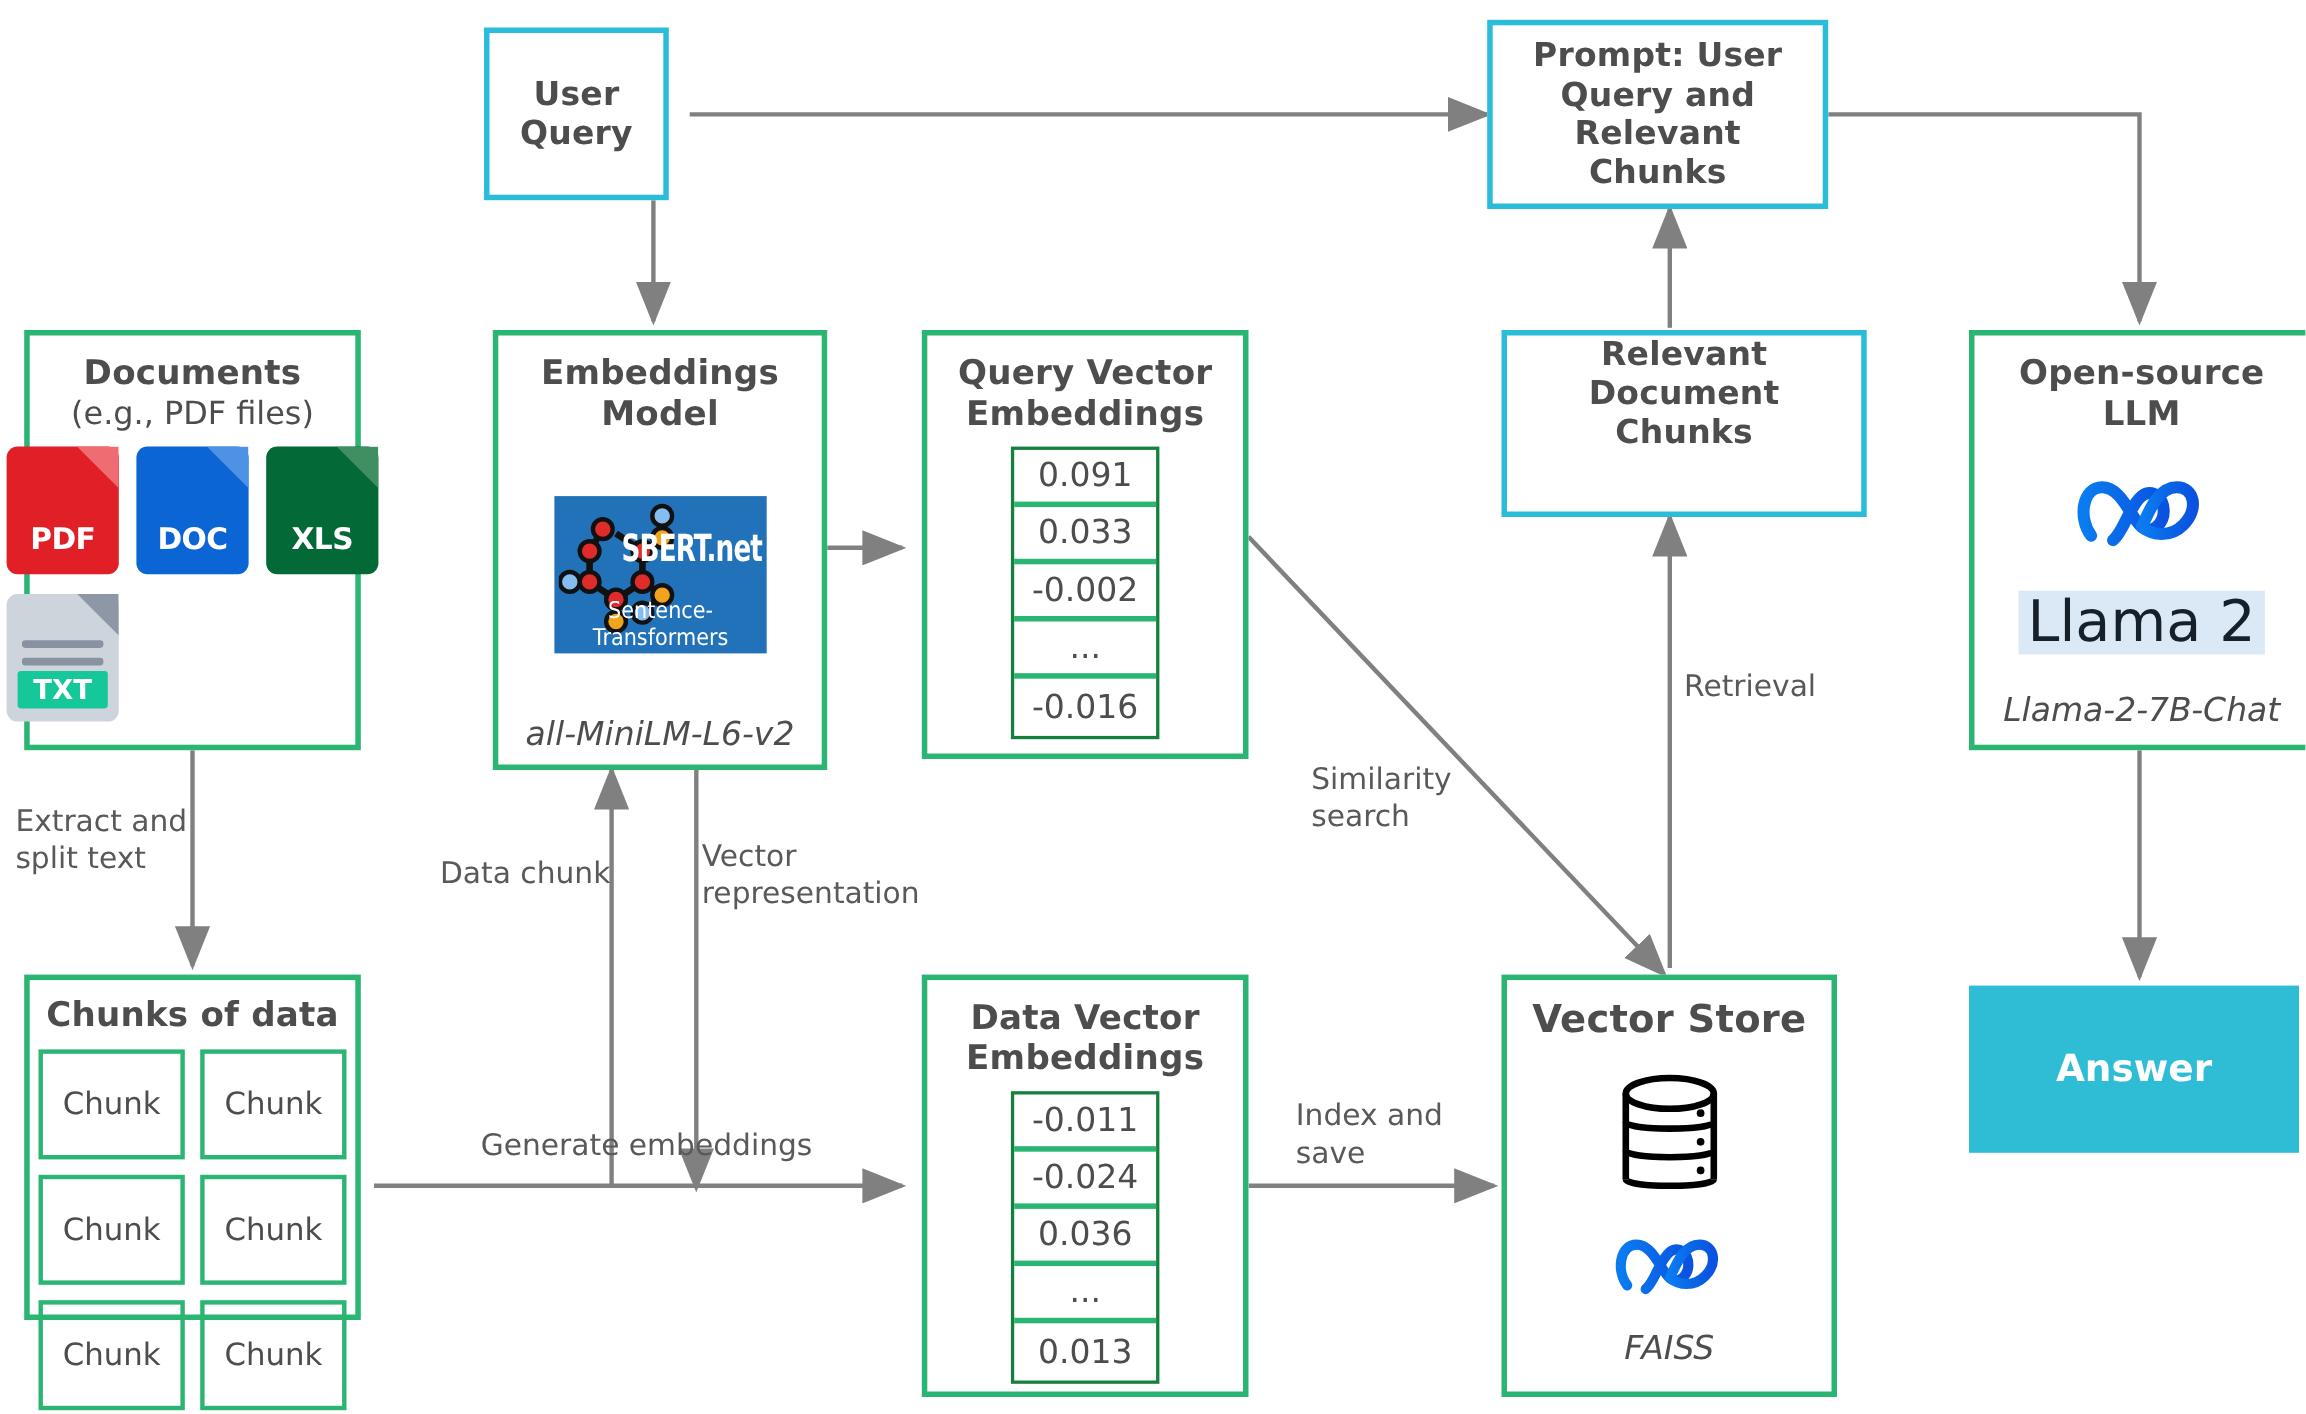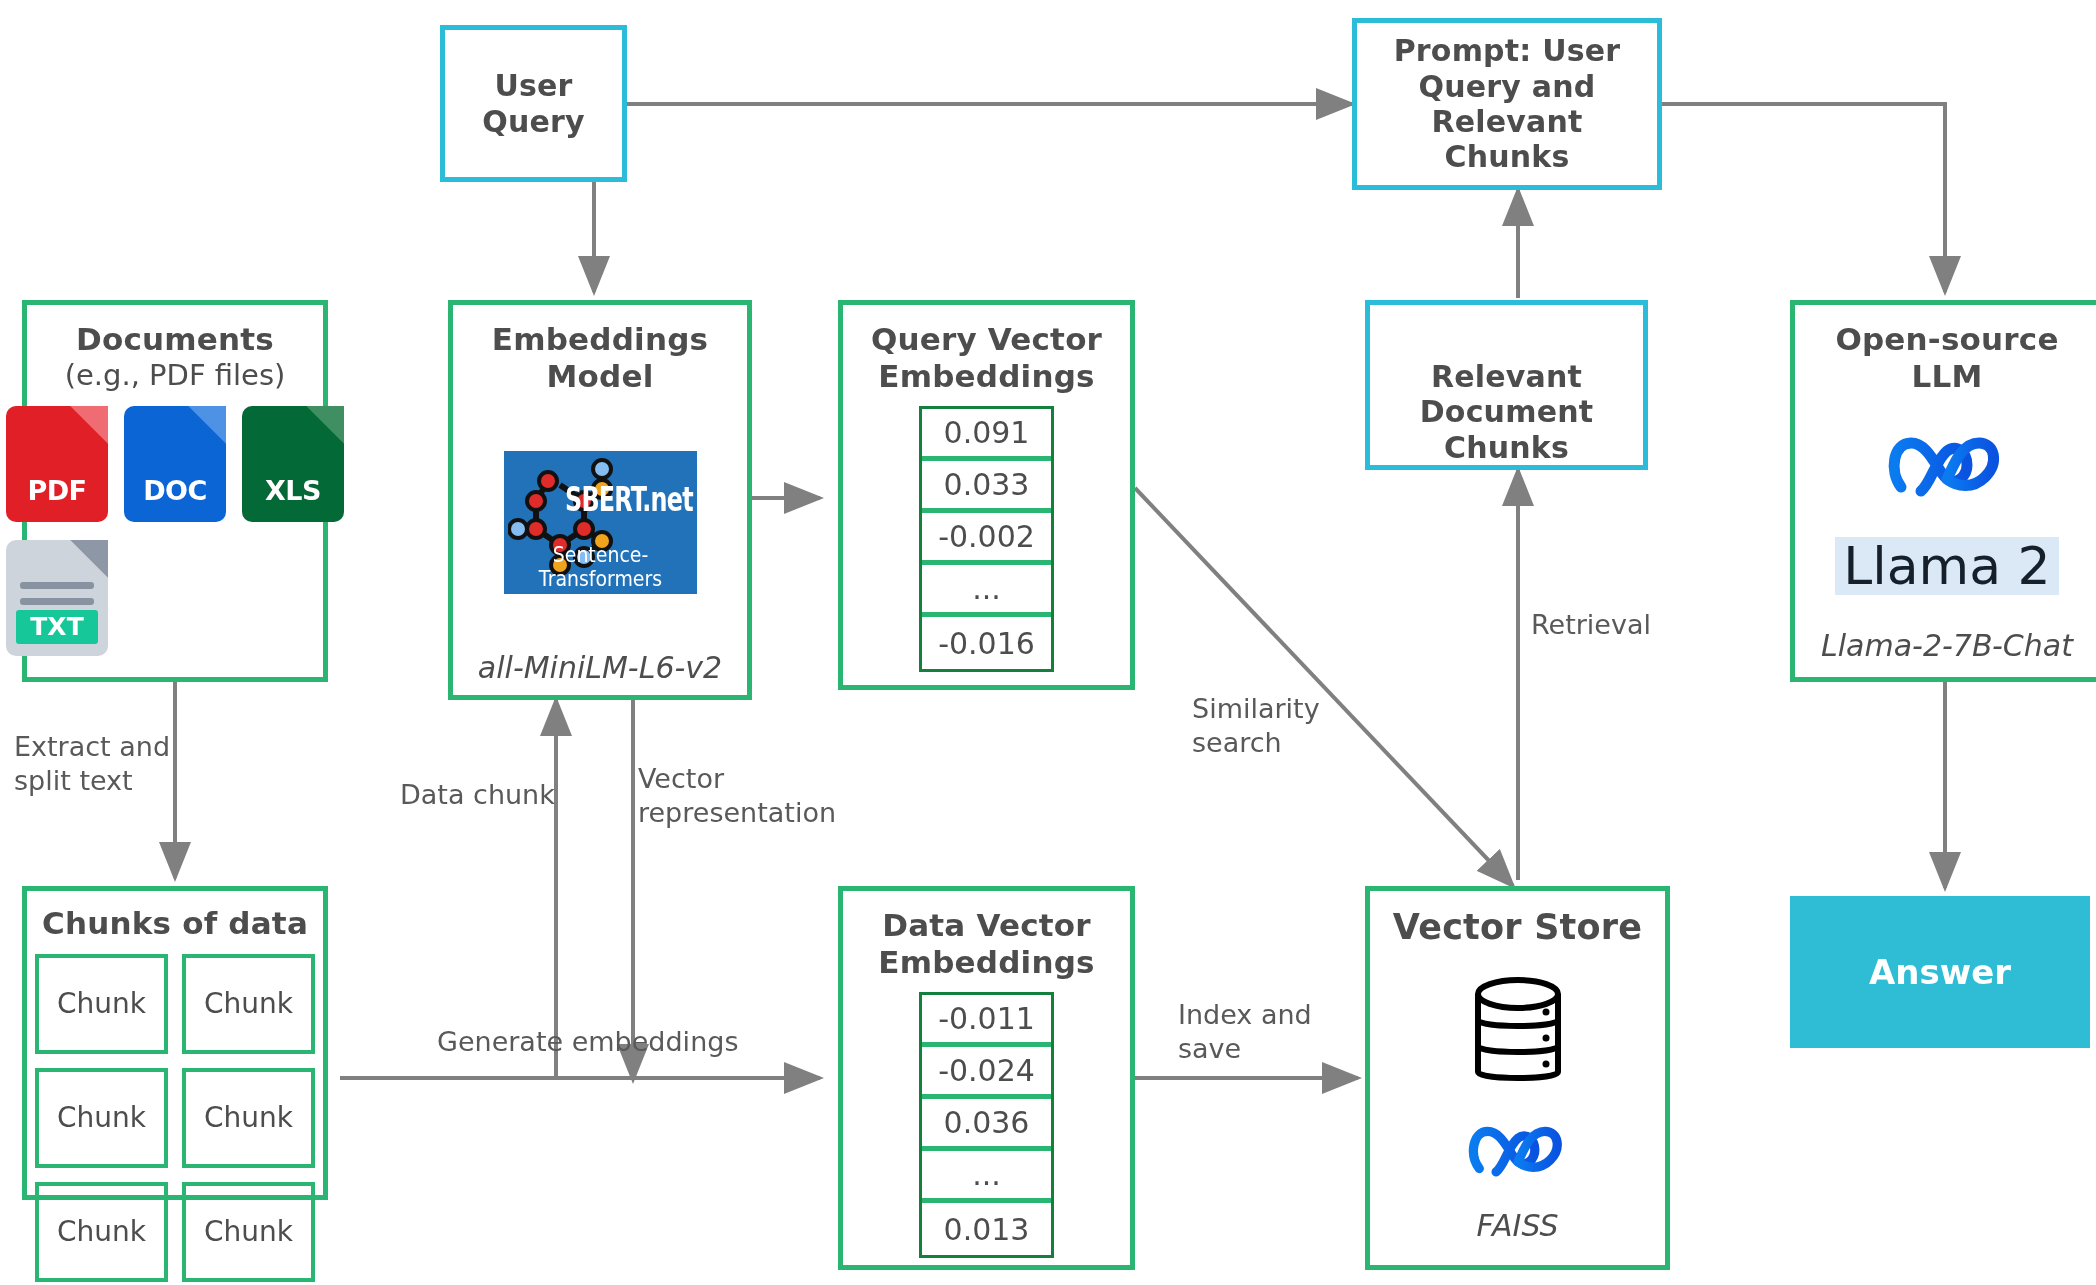--- a/index.html
+++ b/index.html
@@ -89,21 +89,21 @@
   <div class="edge-label" style="left:400px;top:778px;">Data chunk</div>
   <div class="edge-label" style="left:638px;top:762px;">Vector
 representation</div>
   <div class="edge-label" style="left:437px;top:1025px;">Generate embeddings</div>
   <div class="edge-label" style="left:1178px;top:998px;">Index and
 save</div>
   <div class="edge-label" style="left:1192px;top:692px;">Similarity
 search</div>
   <div class="edge-label" style="left:1531px;top:608px;">Retrieval</div>
 
-  <div class="box cyan" style="left:440px;top:25px;width:187px;height:157px;justify-content:center;">
+  <div class="box cyan" style="left:440px;top:25px;width:168px;height:157px;justify-content:center;">
     <div class="title" style="font-size:30px;">User Query</div>
   </div>
 
   <div class="box cyan" style="left:1352px;top:18px;width:310px;height:172px;justify-content:center;padding:0 18px;">
     <div class="title" style="font-size:30px;">Prompt: User Query and Relevant Chunks</div>
   </div>
 
   <div class="box green" style="left:22px;top:300px;width:306px;height:382px;padding-top:16px;">
     <div class="title" style="font-size:31px;">Documents</div>
     <div class="sub" style="font-size:29px;">(e.g., PDF files)</div>
@@ -175,21 +175,21 @@
     <div class="title" style="font-size:31px;">Query Vector Embeddings</div>
     <div class="vstack" style="width:135px;margin-top:12px;">
       <div class="vcell" style="height:52px;">0.091</div>
       <div class="vcell" style="height:52px;">0.033</div>
       <div class="vcell" style="height:52px;">-0.002</div>
       <div class="vcell" style="height:52px;">...</div>
       <div class="vcell" style="height:52px;">-0.016</div>
     </div>
   </div>
 
-  <div class="box cyan" style="left:1365px;top:300px;width:283px;height:170px;justify-content:flex-end;padding:0 20px;">
+  <div class="box cyan" style="left:1365px;top:300px;width:332px;height:170px;justify-content:flex-start;padding:0 20px;">
     <div class="title" style="font-size:30px;">Relevant Document Chunks</div>
   </div>
 
   <div class="box green" style="left:1790px;top:300px;width:314px;height:382px;padding-top:16px;justify-content:space-between;padding-bottom:14px;">
     <div class="title" style="font-size:31px;">Open-source LLM</div>
     <svg width="120" height="76" viewBox="0 0 120 76">
       <defs>
         <linearGradient id="metag" x1="0" y1="0" x2="1" y2="0">
           <stop offset="0" stop-color="#0a7cf0"></stop>
             <stop offset="1" stop-color="#0a52e0"></stop>

